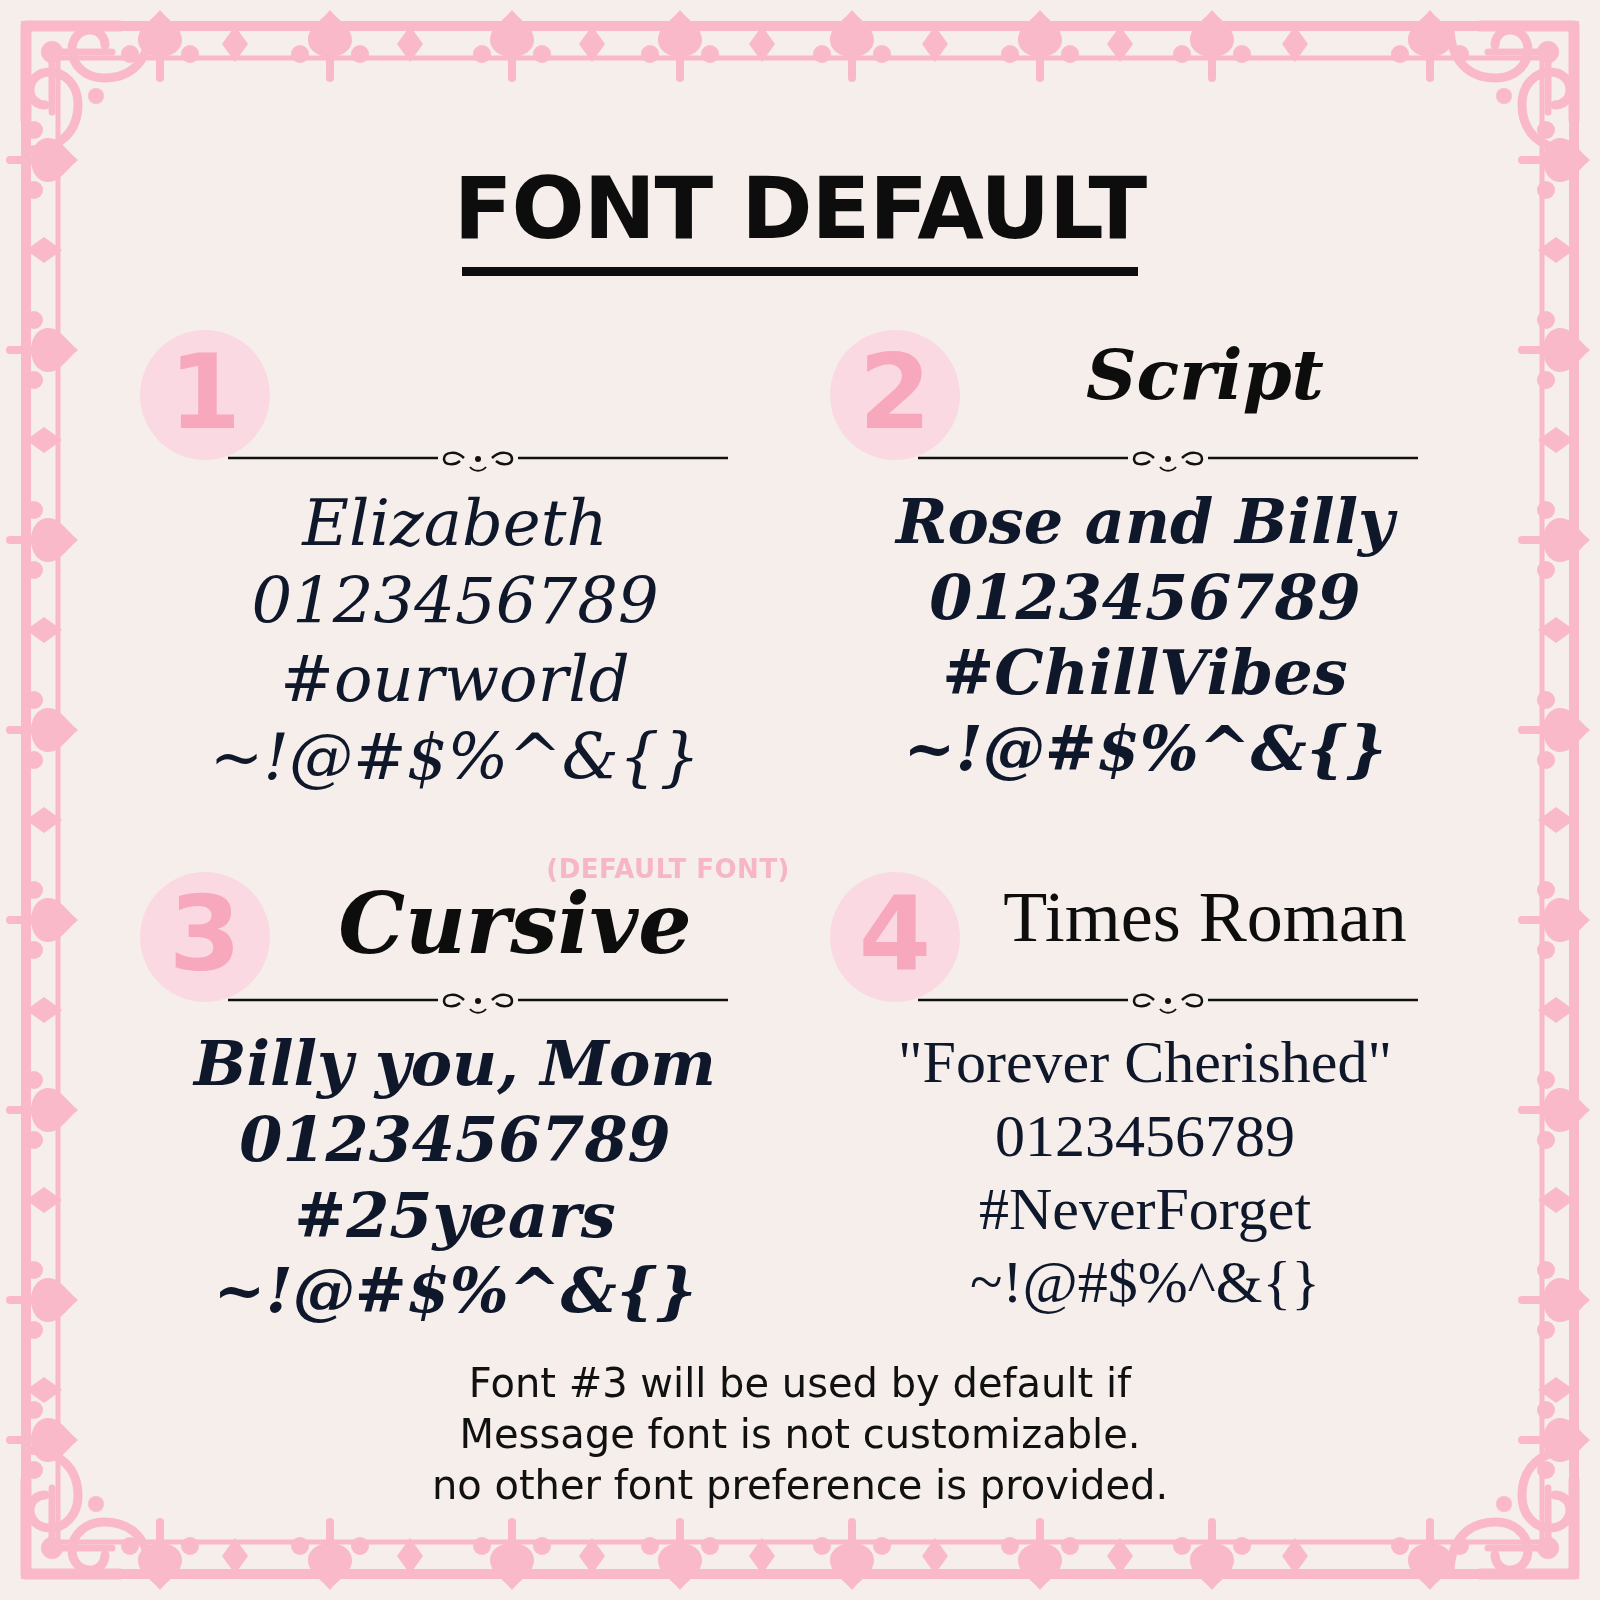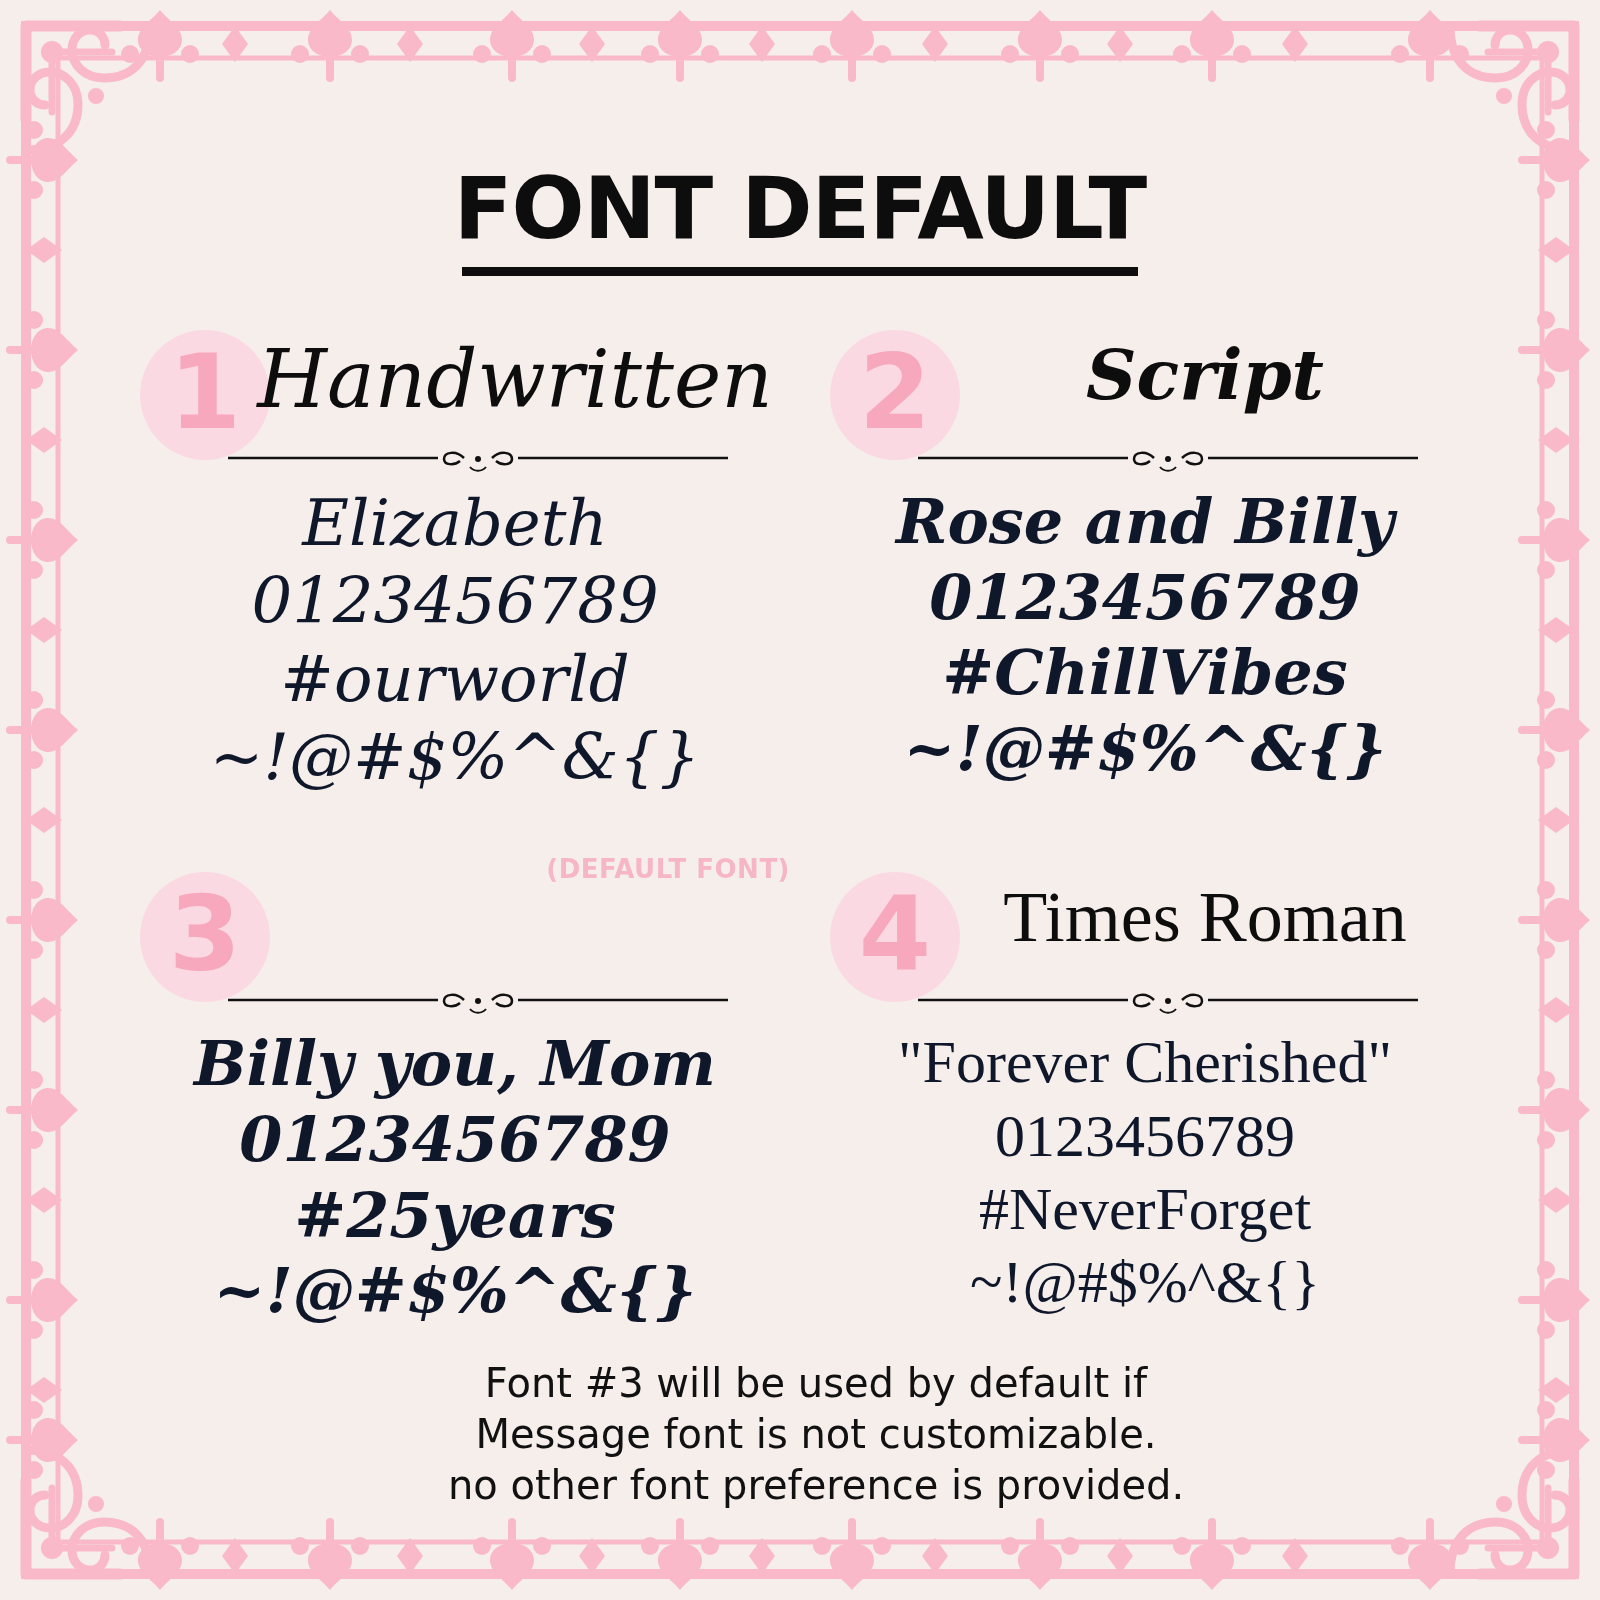--- a/index.html
+++ b/index.html
@@ -163,21 +163,21 @@
   
   .s-handwritten div { font-size: 64px; line-height: 1.22; }
   .s-script div      { font-size: 62px; line-height: 1.22; }
   .s-cursive div     { font-size: 62px; line-height: 1.22; }
   .s-times div       { font-size: 60px; line-height: 1.22; }
 
   .row2 { margin-top: 76px; }
 
   .footnote {
     position: absolute;
-    left: 16px;
+    left: 0;
     top: 1298px;
     width: 1380px;
     text-align: center;
     font-family: "DejaVu Sans", sans-serif;
     font-size: 40px;
     line-height: 1.28;
     color: #111;
   }
 </style>
 </head>
@@ -307,21 +307,20 @@
 
   <div class="grid">
 
     <div class="row">
 
       <div class="cell">
         <div class="head">
           <div class="num-circle">
             <span class="num">1</span>
           </div>
-          <div class="fontname f-handwritten h-handwritten">Handwritten</div>
           <svg class="rule" viewBox="0 0 500 30" preserveAspectRatio="none">
             <path d="M0,10 L210,10" stroke="#111" stroke-width="2.5"></path>
             <path d="M290,10 L500,10" stroke="#111" stroke-width="2.5"></path>
             <path d="M236,10 C228,2 216,4 216,11 C216,17 226,18 232,13" fill="none" stroke="#111" stroke-width="2.5"></path>
             <path d="M264,10 C272,2 284,4 284,11 C284,17 274,18 268,13" fill="none" stroke="#111" stroke-width="2.5"></path>
             <circle cx="250" cy="11" r="3" fill="#111"></circle>
             <path d="M242,19 C246,24 254,24 258,19" fill="none" stroke="#111" stroke-width="2"></path>
           </svg>
         </div>
         <div class="samples f-handwritten s-handwritten">
@@ -357,20 +356,21 @@
     </div>
 
     <div class="row row2">
 
       <div class="cell">
         <div class="head">
           <div class="num-circle">
             <span class="num">3</span>
           </div>
           <div class="default-tag">(DEFAULT FONT)</div>
+          <div class="fontname f-cursive h-cursive">Cursive</div>
           <svg class="rule" viewBox="0 0 500 30" preserveAspectRatio="none">
             <path d="M0,10 L210,10" stroke="#111" stroke-width="2.5"></path>
             <path d="M290,10 L500,10" stroke="#111" stroke-width="2.5"></path>
             <path d="M236,10 C228,2 216,4 216,11 C216,17 226,18 232,13" fill="none" stroke="#111" stroke-width="2.5"></path>
             <path d="M264,10 C272,2 284,4 284,11 C284,17 274,18 268,13" fill="none" stroke="#111" stroke-width="2.5"></path>
             <circle cx="250" cy="11" r="3" fill="#111"></circle>
             <path d="M242,19 C246,24 254,24 258,19" fill="none" stroke="#111" stroke-width="2"></path>
           </svg>
         </div>
         <div class="samples f-cursive s-cursive">

